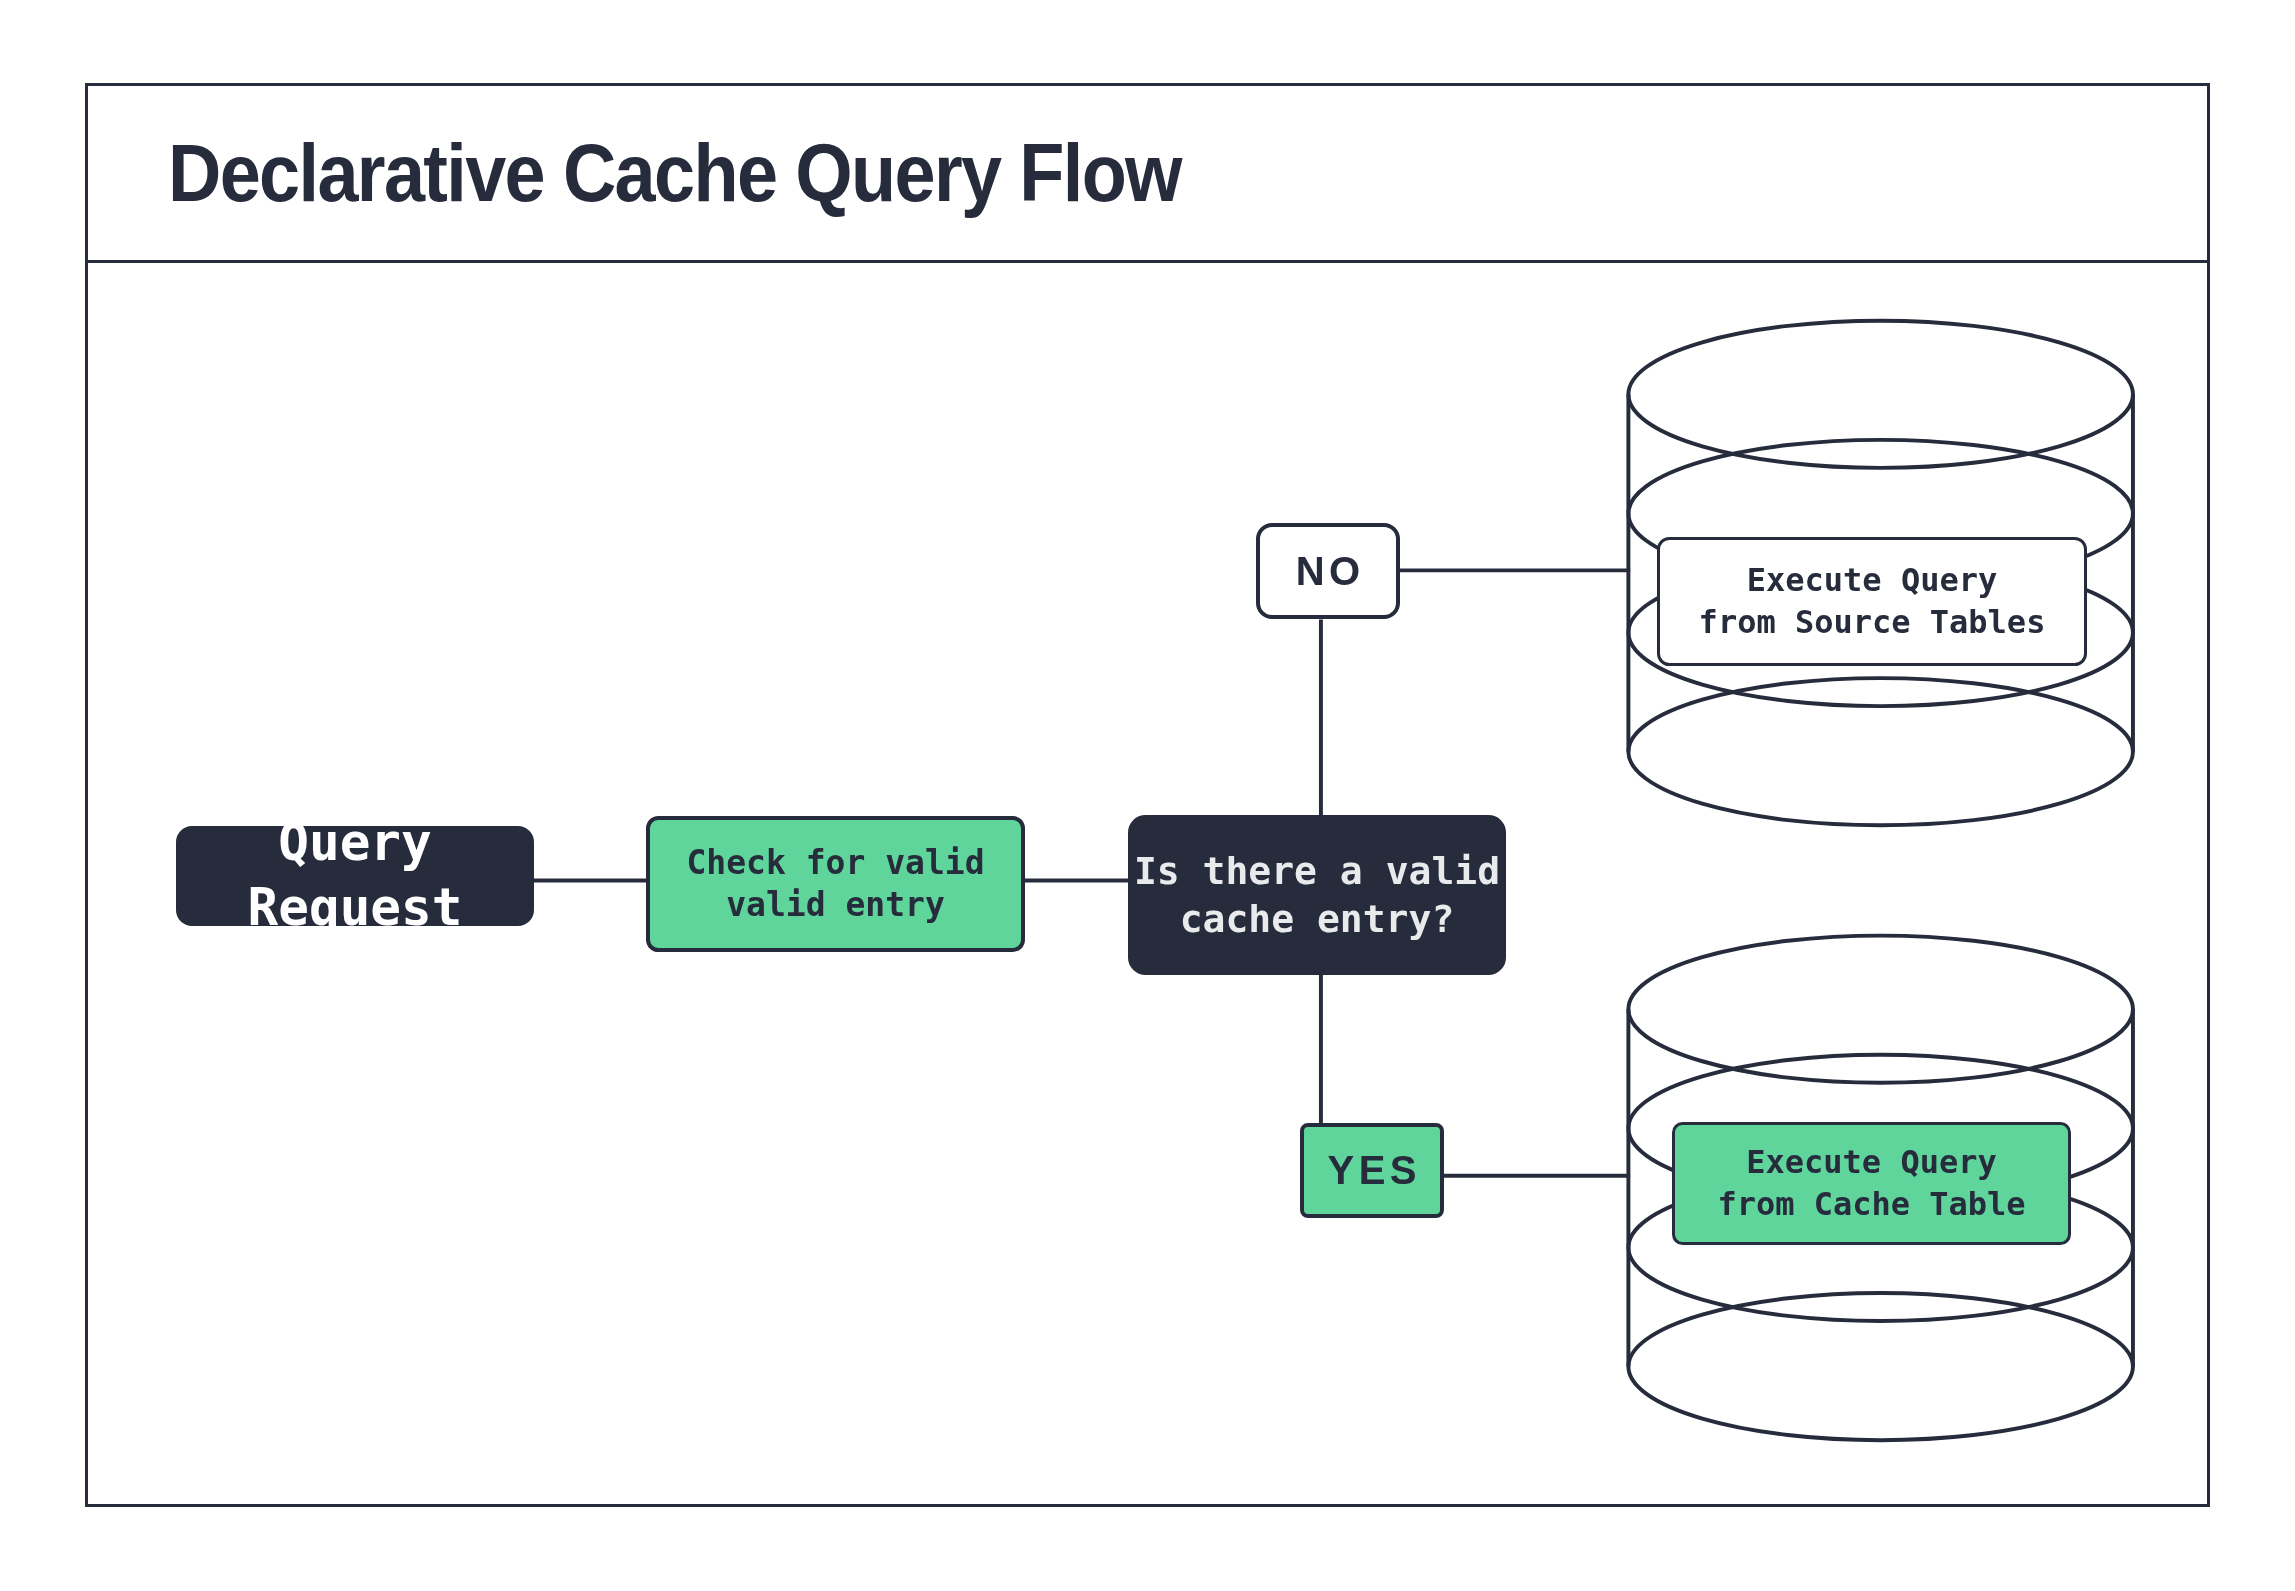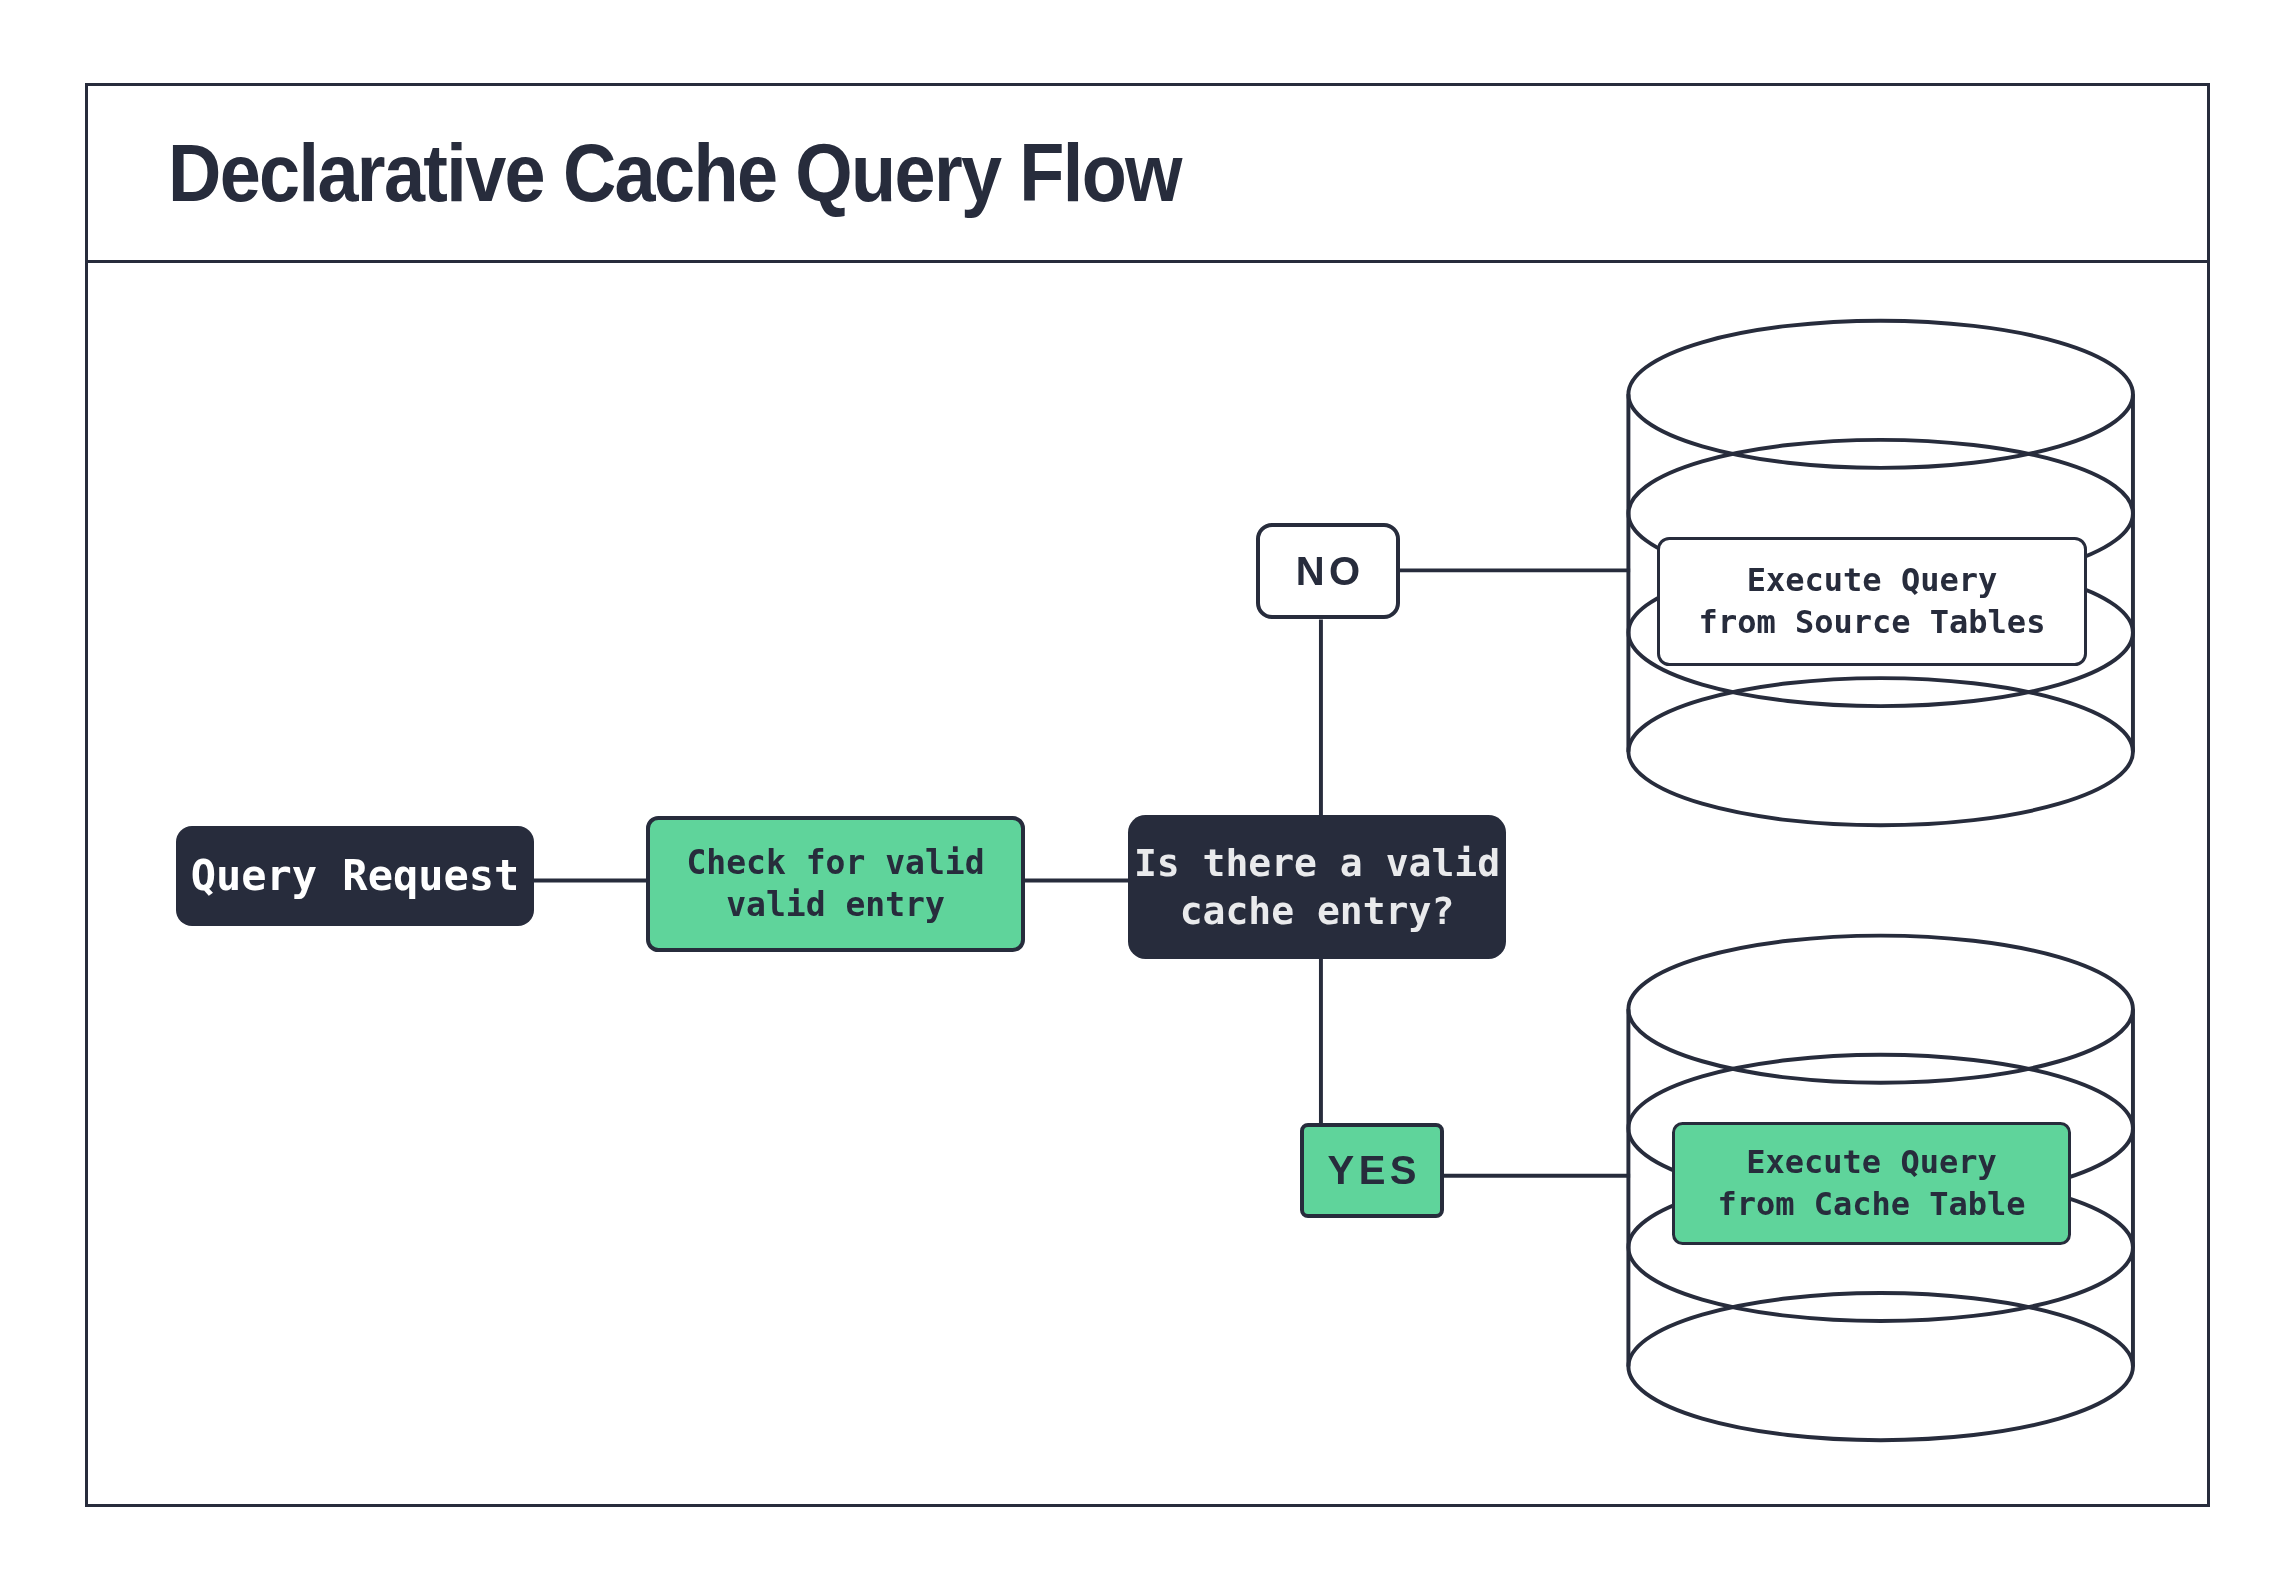--- a/index.html
+++ b/index.html
@@ -57,23 +57,23 @@
     justify-content:center;
     text-align:center;
     font-weight:600;
     line-height:1.27;
   }
   .node .lines span{display:block;}
   .node-dark{ background:var(--ink); color:#FFFFFF; }
   .node-green{ background:var(--green); color:var(--ink); border:4.4px solid var(--ink); }
   .node-white{ background:var(--paper); color:var(--ink); border:4.4px solid var(--ink); }
 
-  .query-box{ left:176px; top:826px; width:358px; height:100px; border-radius:16px; font-size:42px; }
+  .query-box{ left:176px; top:826px; width:358px; height:100px; border-radius:16px; font-size:51px; }
   .check-box{ left:646px; top:816px; width:379px; height:136px; border-radius:12.3px; font-size:33px; }
-  .decision-box{ left:1128px; top:815px; width:378px; height:144px; border-radius:17.5px; font-size:38px; color:var(--muted); }
+  .decision-box{ left:1128px; top:815px; width:378px; height:160px; border-radius:17.5px; font-size:38px; color:var(--muted); }
   .branch-box{
     font-family:"Liberation Sans",sans-serif;
     font-weight:700;
     font-size:40px;
     letter-spacing:4.4px;
     padding-left:4.4px; 
   }
   .no-box{ left:1256px; top:523px; width:144px; height:96px; border-radius:16px; }
   .yes-box{ left:1300px; top:1123px; width:144px; height:95px; border-radius:8px; }
   .db-label{ font-size:32px; line-height:1.3; }

